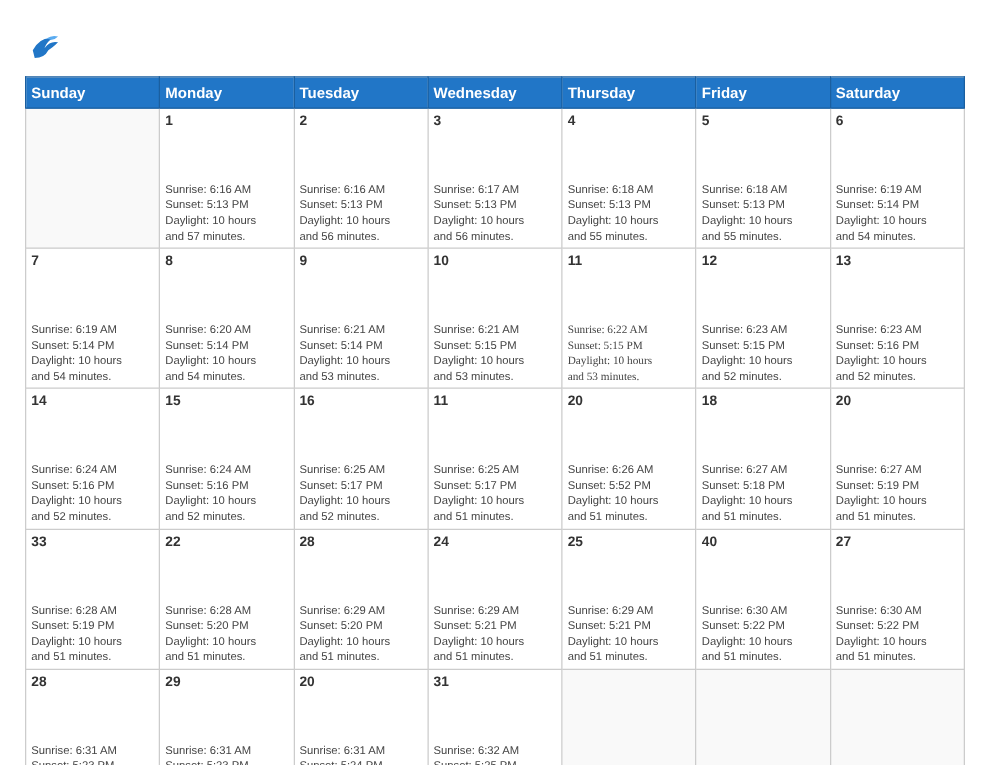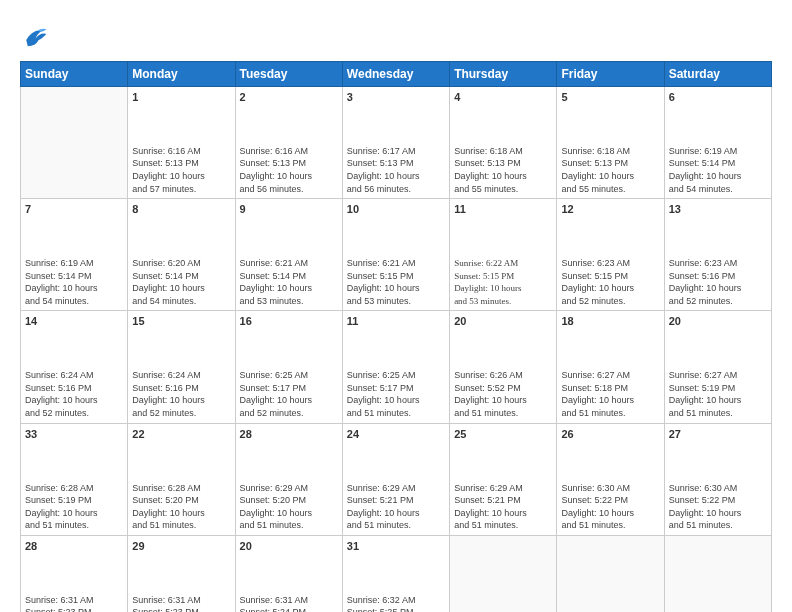--- a/index.html
+++ b/index.html
@@ -312,21 +312,21 @@
 and 51 minutes.</div>
           </td>
           <td>
             <span class="day-number">25</span>
             <div class="day-info" style="white-space: pre-line;">Sunrise: 6:29 AM
 Sunset: 5:21 PM
 Daylight: 10 hours
 and 51 minutes.</div>
           </td>
           <td>
-            <span class="day-number">26</span>
+            <span class="day-number">40</span>
             <div class="day-info" style="white-space: pre-line;">Sunrise: 6:30 AM
 Sunset: 5:22 PM
 Daylight: 10 hours
 and 51 minutes.</div>
           </td>
           <td>
             <span class="day-number">27</span>
             <div class="day-info" style="white-space: pre-line;">Sunrise: 6:30 AM
 Sunset: 5:22 PM
 Daylight: 10 hours

